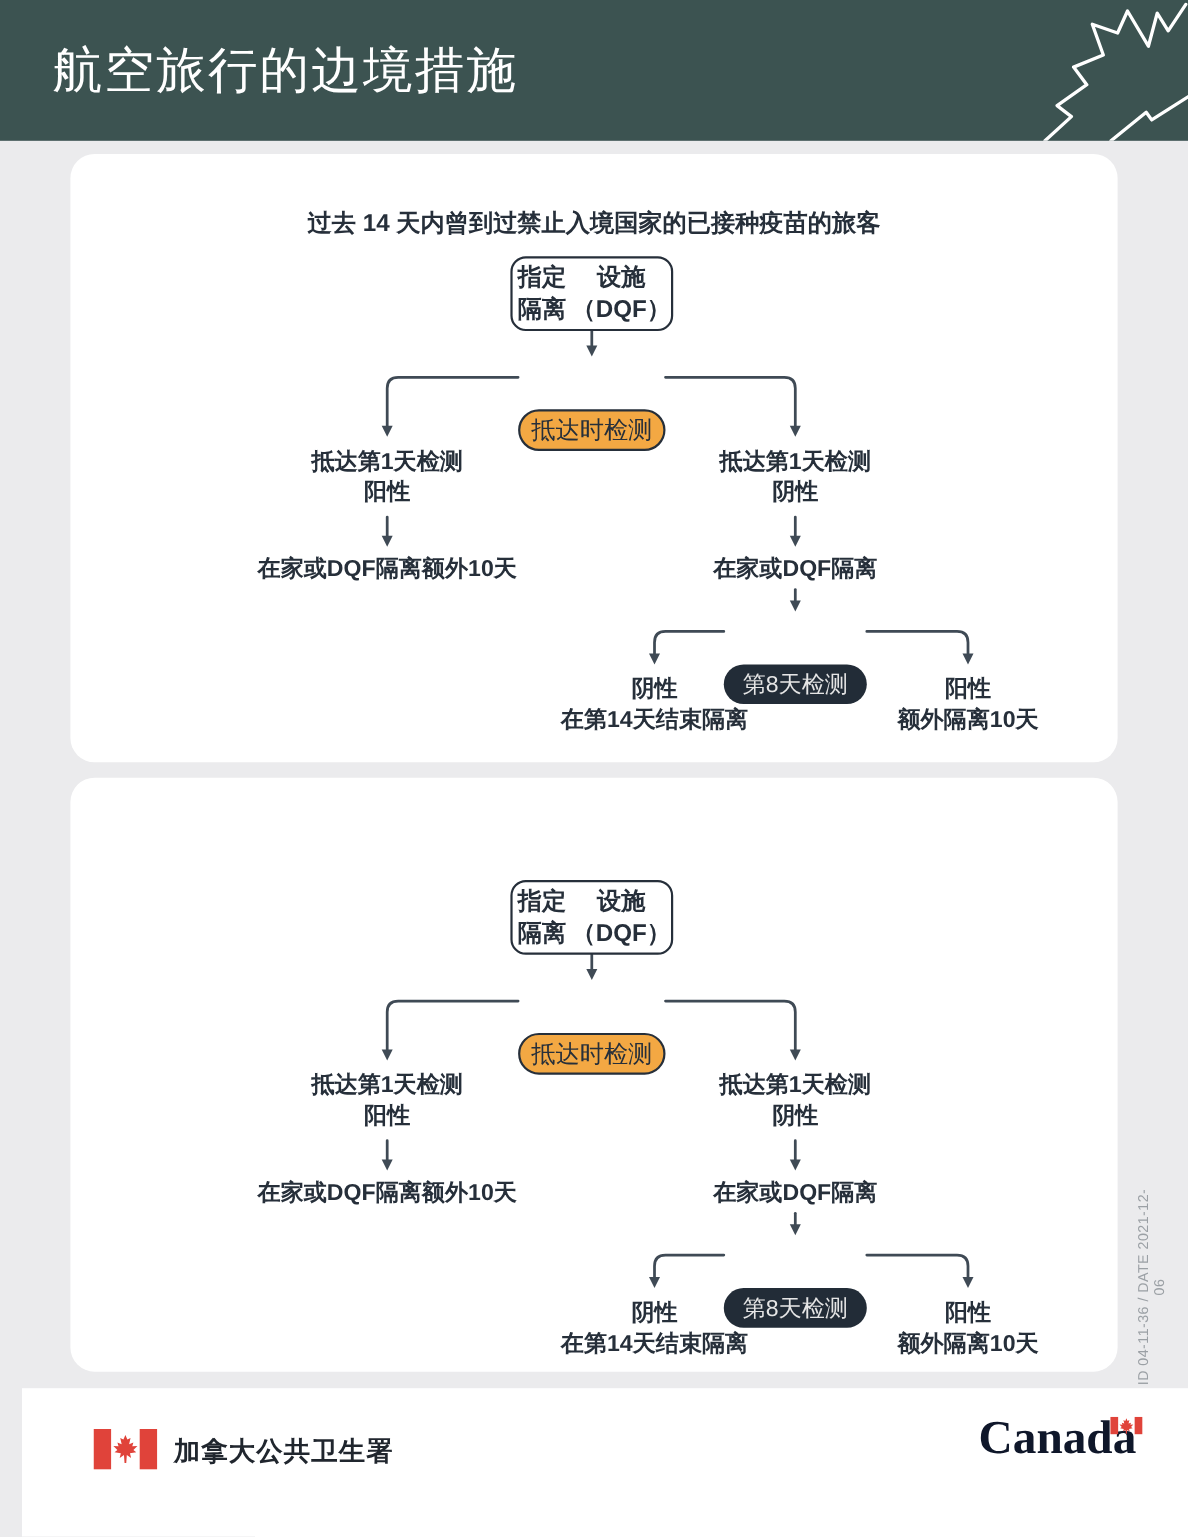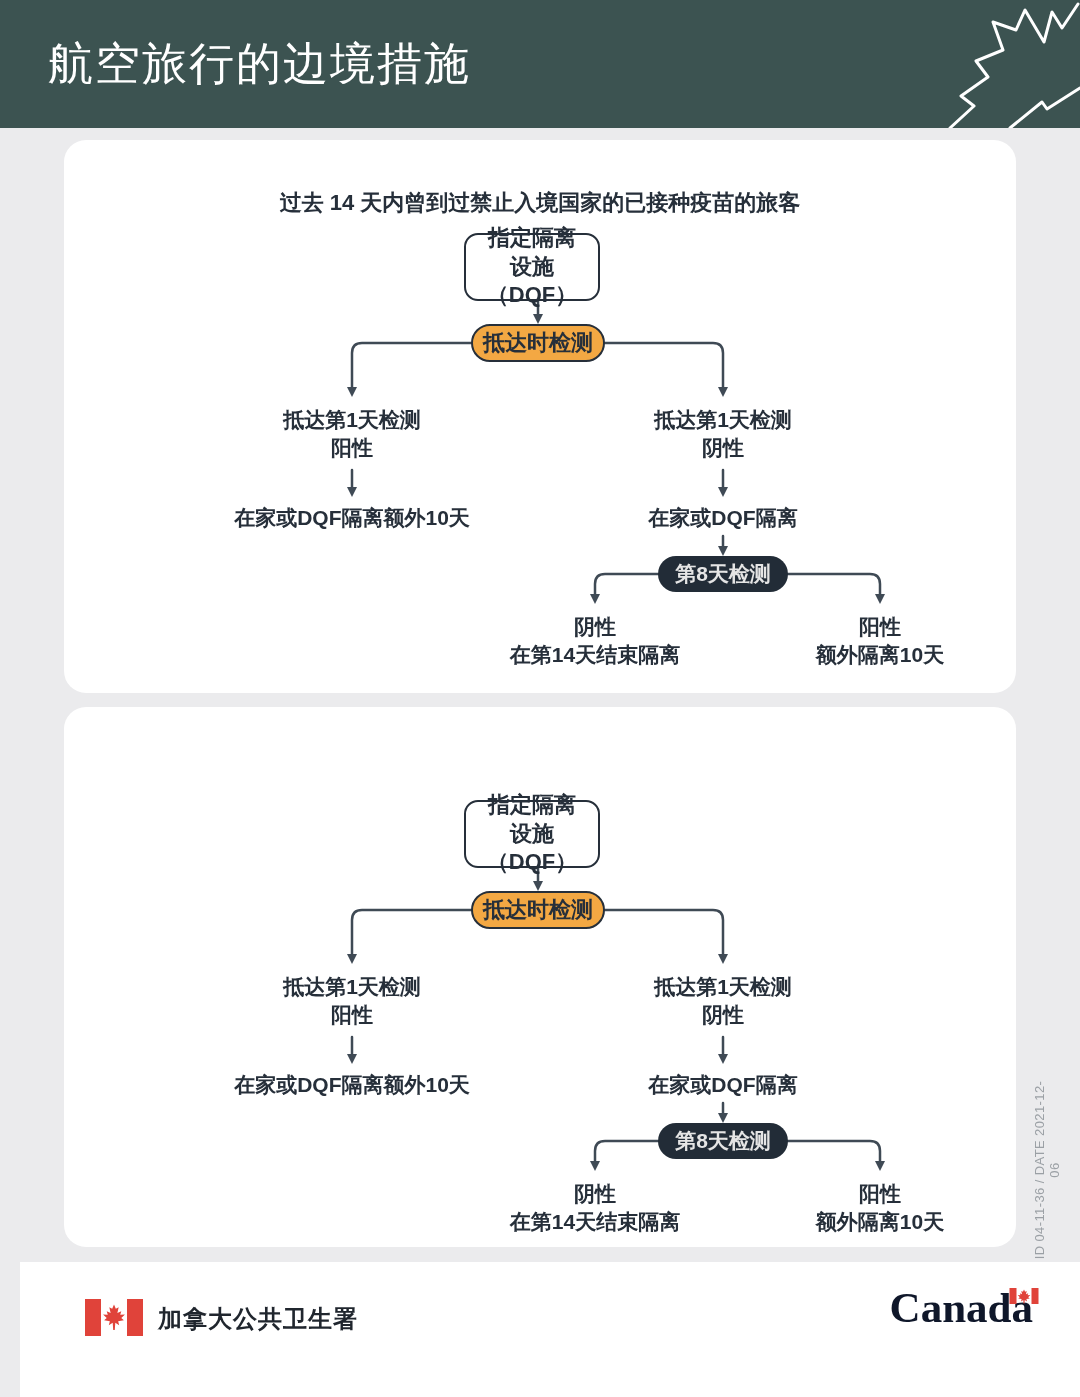--- a/index.html
+++ b/index.html
@@ -27,29 +27,29 @@
   }
   .panel-1{top:140px;height:553px;}
   .panel-2{top:707px;height:540px;}
   .panel-title{
     position:absolute;left:0;top:30px;width:952px;text-align:center;
     font-size:22px;font-weight:bold;color:#262f3a;margin-top:18px;
   }
   .flow-svg{position:absolute;left:0;top:0;}
 
   .dqf-box{
-    position:absolute;left:400px;top:93px;width:136px;height:68px;
+    position:absolute;left:400px;top:93px;width:148px;height:68px;
     background:#ffffff;border:2.5px solid #262f3a;border-radius:14px;
-    display:flex;flex-direction:column;align-items:center;justify-content:center;
+    display:flex;flex-direction:row;align-items:center;justify-content:center;
     font-size:22px;font-weight:bold;color:#262f3a;line-height:1.3;text-align:center;
     box-sizing:border-box;
   }
   .pill{
     position:absolute;display:flex;align-items:center;justify-content:center;
-    font-weight:bold;box-sizing:border-box;text-align:right;
+    font-weight:normal;box-sizing:border-box;text-align:right;margin-top:48px;
   }
   .pill-orange{
     left:407px;top:184px;width:134px;height:38px;border-radius:19px;
     background:#f3a843;border:2.5px solid #262f3a;color:#262f3a;font-size:22px;
   }
   .pill-dark{
     left:594px;top:416px;width:130px;height:36px;border-radius:18px;
     background:#222c37;color:#e5e5e5;font-size:21px;
   }
   .lbl{

